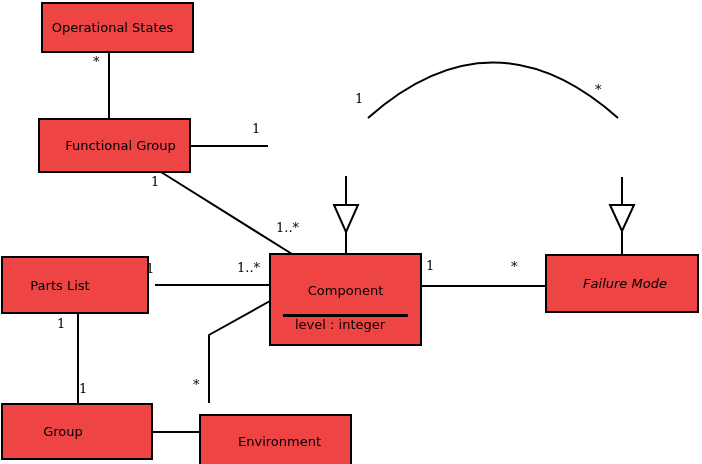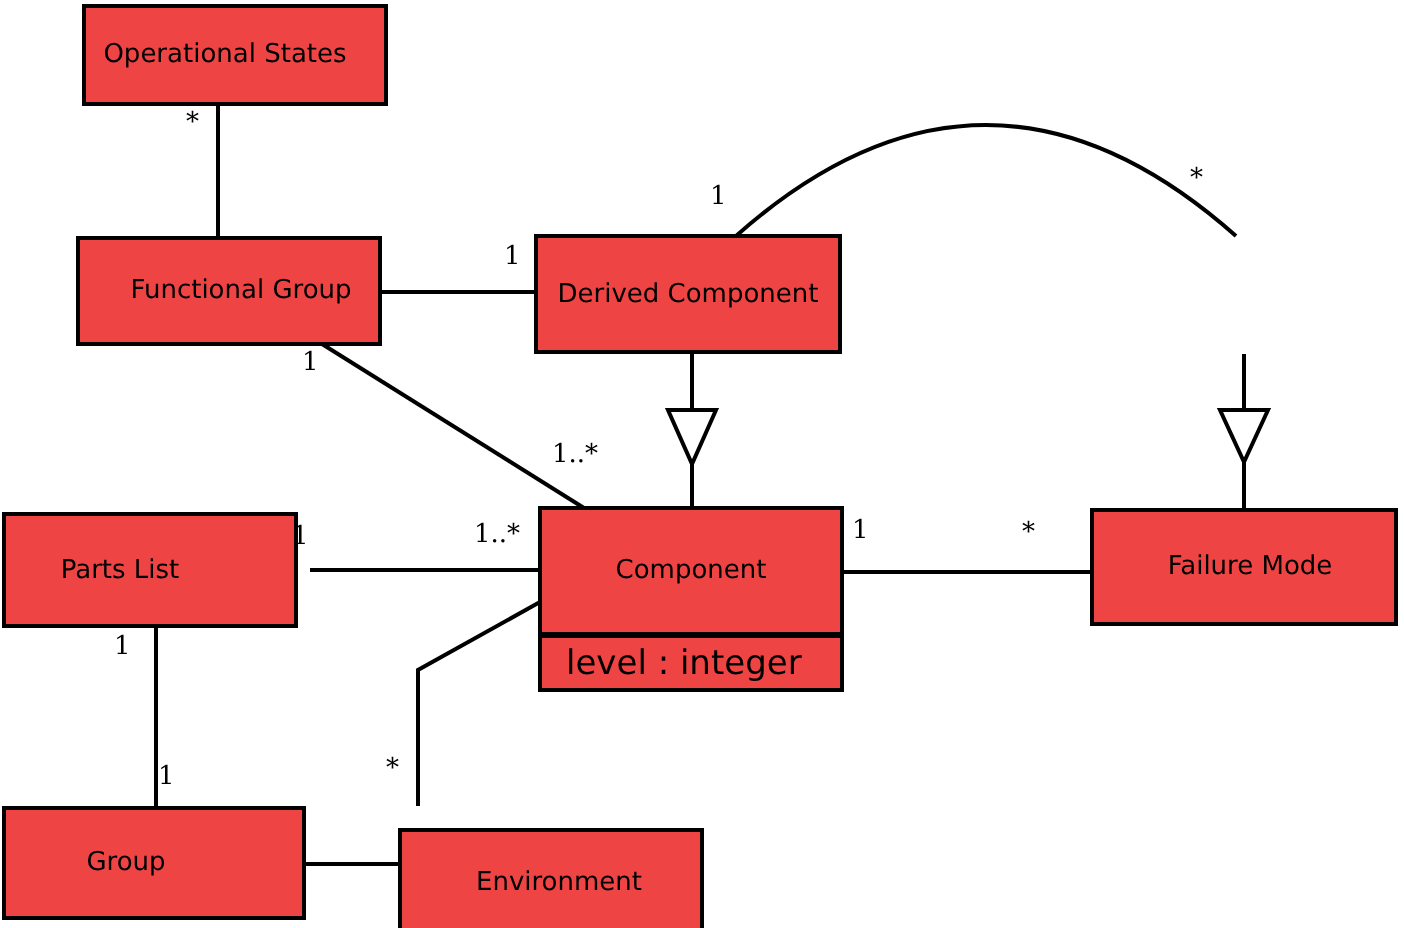--- a/index.html
+++ b/index.html
@@ -27,35 +27,35 @@
     font-size: 13px;
     color: #000000;
     white-space: nowrap;
   }
   .uml-box .lbl { display: block; }
   
   #box-component {
     flex-direction: column;
     align-items: stretch;
     justify-content: flex-start;
-    padding: 0;
+    padding: 12px;
   }
   #box-component .title-compartment {
     height: 61px;
     display: flex;
     align-items: center;
     justify-content: center;
   }
   #box-component .attr-compartment {
     border-top: 3px solid #000000;
     flex: 1;
     display: flex;
     align-items: center;
     padding-left: 12px;
-    font-size: 17px;
+    font-size: 13px;
   }
   .mult {
     position: absolute;
     font-family: "DejaVu Serif", "Liberation Serif", serif;
     font-size: 13px;
     line-height: 1;
     color: #000000;
     white-space: nowrap;
   }
 </style>
@@ -83,39 +83,36 @@
   </svg>
 
   <div class="uml-box" style="left:41px; top:2px; width:153px; height:51px;">
     <span class="lbl" style="transform:translateX(-5px);">Operational States</span>
   </div>
 
   <div class="uml-box" style="left:38px; top:118px; width:153px; height:55px;">
     <span class="lbl" style="transform:translateX(6px);">Functional Group</span>
   </div>
 
-  <div class="uml-box" style="left:267px; top:117px; width:154px; height:60px;">
-    <span class="lbl">Derived Component</span>
-  </div>
 
 
   <div class="uml-box" style="left:1px; top:256px; width:148px; height:58px;">
     <span class="lbl" style="transform:translateX(-15px);">Parts List</span>
   </div>
 
   <div class="uml-box" id="box-component" style="left:269px; top:253px; width:153px; height:93px;">
     <div class="title-compartment">
       <span class="lbl">Component</span>
     </div>
     <div class="attr-compartment">
       <span>level : integer</span>
     </div>
   </div>
 
-  <div class="uml-box" style="left:545px; top:254px; width:154px; height:59px;">
+  <div class="uml-box" style="left:545px; top:254px; width:154px; height:59px;font-style:italic;">
     <span class="lbl" style="transform:translateX(3px);">Failure Mode</span>
   </div>
 
   <div class="uml-box" style="left:1px; top:403px; width:152px; height:57px;">
     <span class="lbl" style="transform:translateX(-14px);">Group</span>
   </div>
 
   <div class="uml-box" style="left:199px; top:402px; width:153px; height:55px;margin-top:12px;">
     <span class="lbl" style="transform:translateX(4px);">Environment</span>
   </div>

